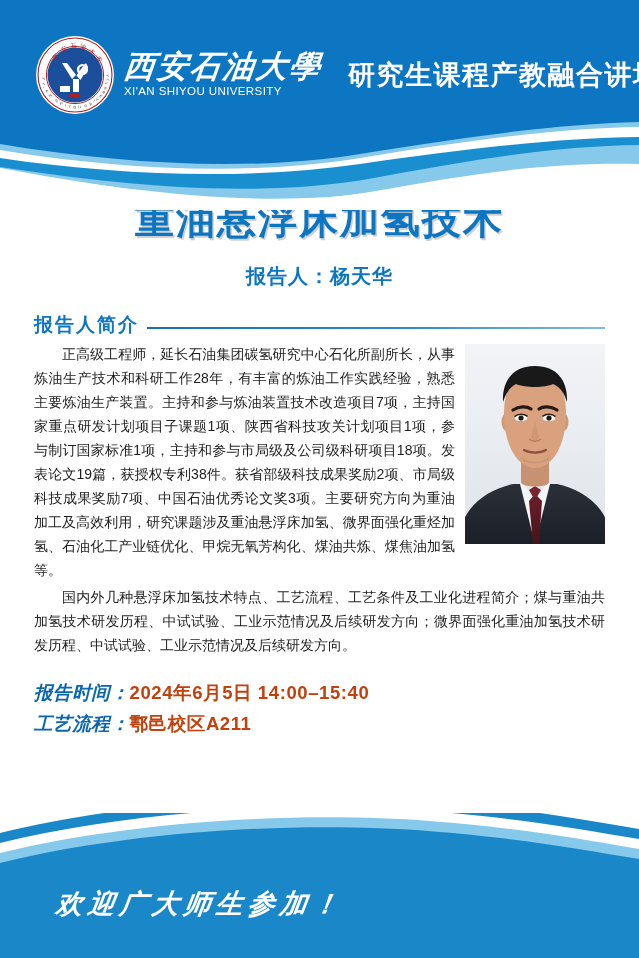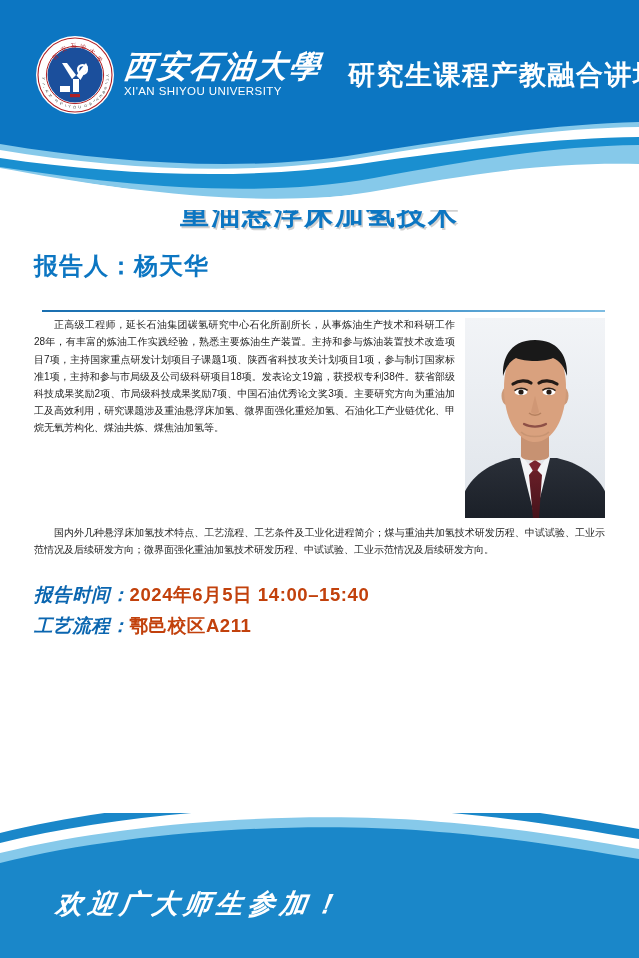--- a/index.html
+++ b/index.html
@@ -131,30 +131,31 @@
     left: 0; top: 196px;
     width: 639px;
     z-index: 2;
     padding: 0 34px;
     box-sizing: border-box;
   }
 
   .main-title {
     text-align: center;
     color: #0c76c2;
-    font-size: 29px;
+    font-size: 39px;
     font-weight: bold;
     letter-spacing: 2px;
     line-height: 1.25;
     margin: 0;
     text-shadow: 1.5px 1.5px 0 rgba(120,120,120,0.35);
   }
   .speaker {
+    text-align: center;
     color: #0c76c2;
-    font-size: 24px;
+    font-size: 20px;
     font-weight: bold;
     letter-spacing: 1px;
     margin-top: 18px;
   }
 
   .section-head {
     display: flex;
     align-items: center;
     margin-top: 22px;
     margin-bottom: 4px;
@@ -170,21 +171,21 @@
   .section-head-rule {
     flex: 1 1 auto;
     height: 2px;
     margin-left: 8px;
     margin-top: 6px;
     background: linear-gradient(to right, #1a6fb0 0%, #2f87c4 55%, #7fbde2 100%);
   }
 
   .body-text {
     color: #1d1d1d;
-    font-size: 10px;
+    font-size: 14px;
     line-height: 1.72;
     text-align: justify;
     text-justify: inter-ideograph;
     text-indent: 2em;
     margin: 2px 0 0 0;
   }
 
   
   .portrait {
     float: right;
@@ -299,20 +300,21 @@
     <path d="M0,52 C115,70 252,92 376,74 C478,58 548,48 639,47 L639,92 L0,92 Z" fill="#ffffff"></path>
   </svg>
 
   <div class="content">
 
     <h1 class="main-title">重油悬浮床加氢技术</h1>
 
     <div class="speaker">报告人：杨天华</div>
 
     <div class="section-head">
+      <span class="section-head-label">报告人简介</span>
       <span class="section-head-rule"></span>
     </div>
 
     <p class="body-text">
       <span class="portrait">
         <svg width="140" height="200" viewBox="0 0 140 200" aria-hidden="true">
           <defs>
             <linearGradient id="bgGrad" x1="0" y1="0" x2="0" y2="1">
               <stop offset="0%" stop-color="#f2f4f7"></stop>
               <stop offset="100%" stop-color="#dfe4ea"></stop>

